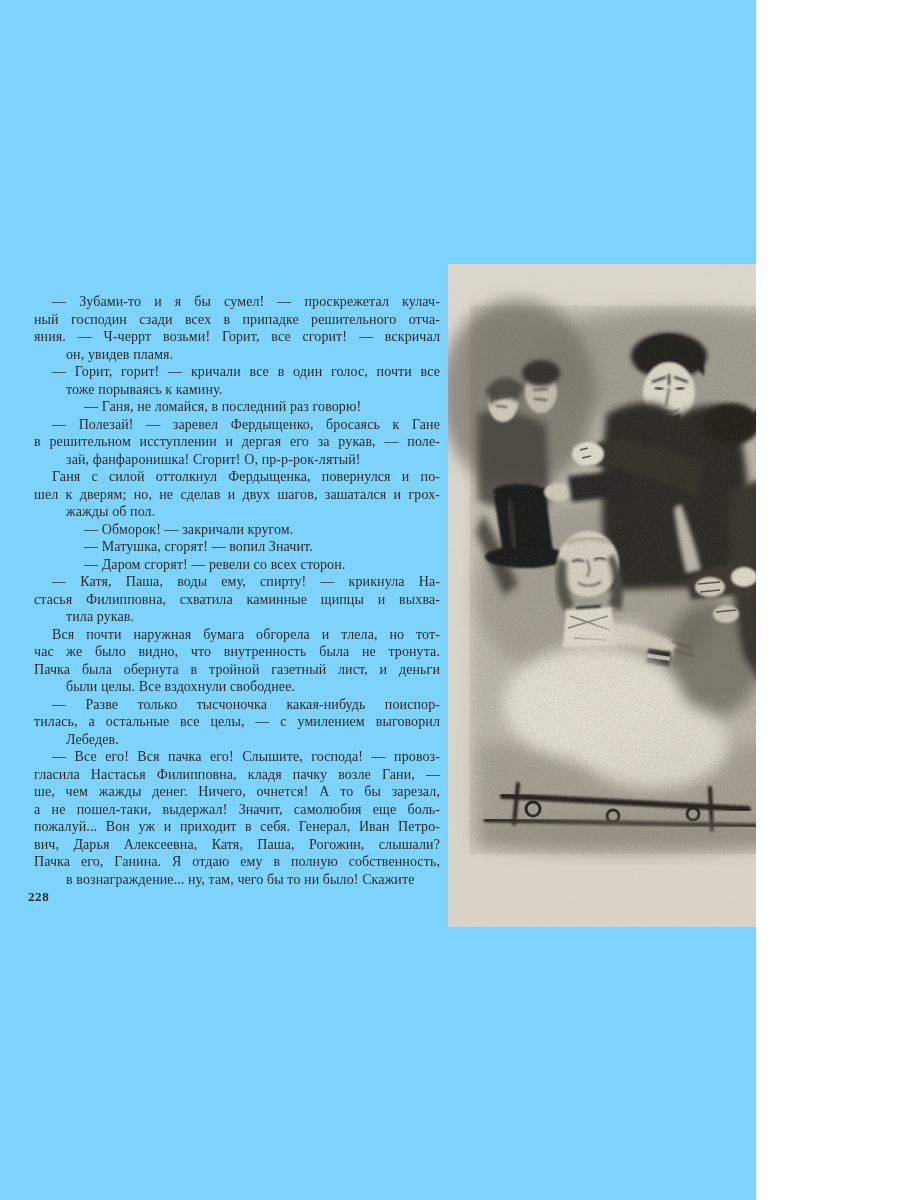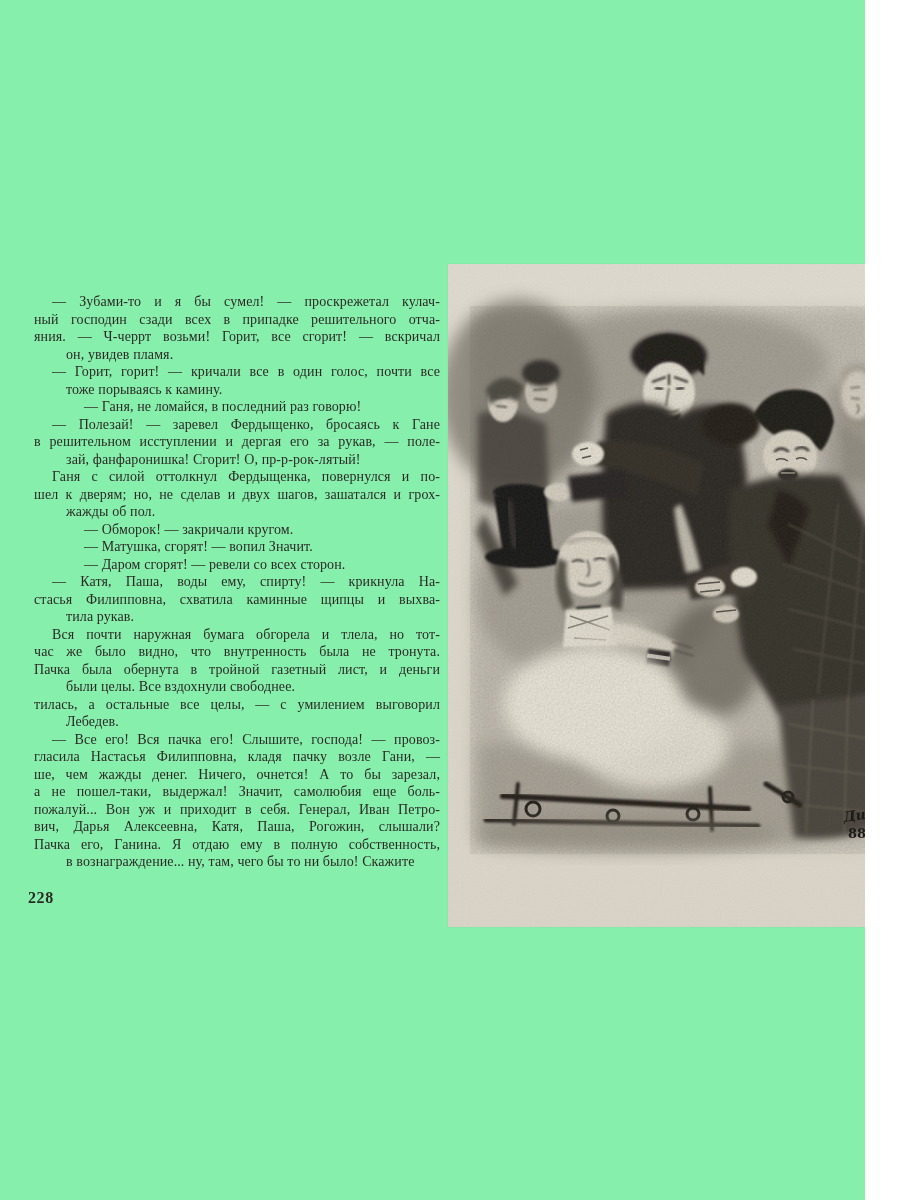--- a/index.html
+++ b/index.html
@@ -1,35 +1,35 @@
 <!DOCTYPE html>
 <html><head>
 <meta charset="utf-8">
 <title>228</title>
 <style>
   html,body { margin:0; padding:0; background:#ffffff; }
   .canvas {
-    position:relative; width:865px; height:1200px; background:#86efac;
+    position:relative; width:756px; height:1200px; background:#7dd3fc;
     font-family:"Liberation Serif", serif; overflow:hidden;
   }
   
   .text-block {
     position:absolute; left:34px; top:293px; width:406px;
     color:#2c2a25;
   }
   .line {
     font-size:14px; line-height:17.5px; height:17.5px;
     text-align:justify; text-align-last:justify;
     white-space:normal; letter-spacing:0.1px;
   }
   .line.first { text-indent:18px; }
   .line.last  { text-align-last:left;margin-left:32px; }
   .page-number {
     position:absolute; left:28px; top:889px;
-    font-size:16px; font-weight:600; letter-spacing:0.6px; color:#2c2a25;
+    font-size:13px; font-weight:600; letter-spacing:0.6px; color:#2c2a25;
   }
   
   .plate {
     position:absolute; left:448px; top:264px; width:444px; height:663px;
     margin:0; background:linear-gradient(180deg,#e0dbd0 0%, #ded8cd 55%, #dcd6ca 100%);
     box-shadow:0 0 0 1px rgba(0,0,0,0.02);
   }
   .plate svg { display:block; }
   .sig  { font:italic 700 14px "DejaVu Serif", serif; fill:#1d1a16; }
   .sig2 { font:700 13px "DejaVu Serif", serif; fill:#1d1a16; }
@@ -57,20 +57,21 @@
         <div class="line first last">— Обморок! — закричали кругом.</div>
         <div class="line first last">— Матушка, сгорят! — вопил Значит.</div>
         <div class="line first last">— Даром сгорят! — ревели со всех сторон.</div>
         <div class="line first">— Катя, Паша, воды ему, спирту! — крикнула На-</div>
         <div class="line">стасья Филипповна, схватила каминные щипцы и выхва-</div>
         <div class="line last">тила рукав.</div>
         <div class="line first">Вся почти наружная бумага обгорела и тлела, но тот-</div>
         <div class="line">час же было видно, что внутренность была не тронута.</div>
         <div class="line">Пачка была обернута в тройной газетный лист, и деньги</div>
         <div class="line last">были целы. Все вздохнули свободнее.</div>
+        <div class="line first">— Разве только тысчоночка какая-нибудь поиспор-</div>
         <div class="line">тилась, а остальные все целы, — с умилением выговорил</div>
         <div class="line last">Лебедев.</div>
         <div class="line first">— Все его! Вся пачка его! Слышите, господа! — провоз-</div>
         <div class="line">гласила Настасья Филипповна, кладя пачку возле Гани, —</div>
         <div class="line">ше, чем жажды денег. Ничего, очнется! А то бы зарезал,</div>
         <div class="line">а не пошел-таки, выдержал! Значит, самолюбия еще боль-</div>
         <div class="line">пожалуй... Вон уж и приходит в себя. Генерал, Иван Петро-</div>
         <div class="line">вич, Дарья Алексеевна, Катя, Паша, Рогожин, слышали?</div>
         <div class="line">Пачка его, Ганина. Я отдаю ему в полную собственность,</div>
         <div class="line last">в вознаграждение... ну, там, чего бы то ни было! Скажите</div>

